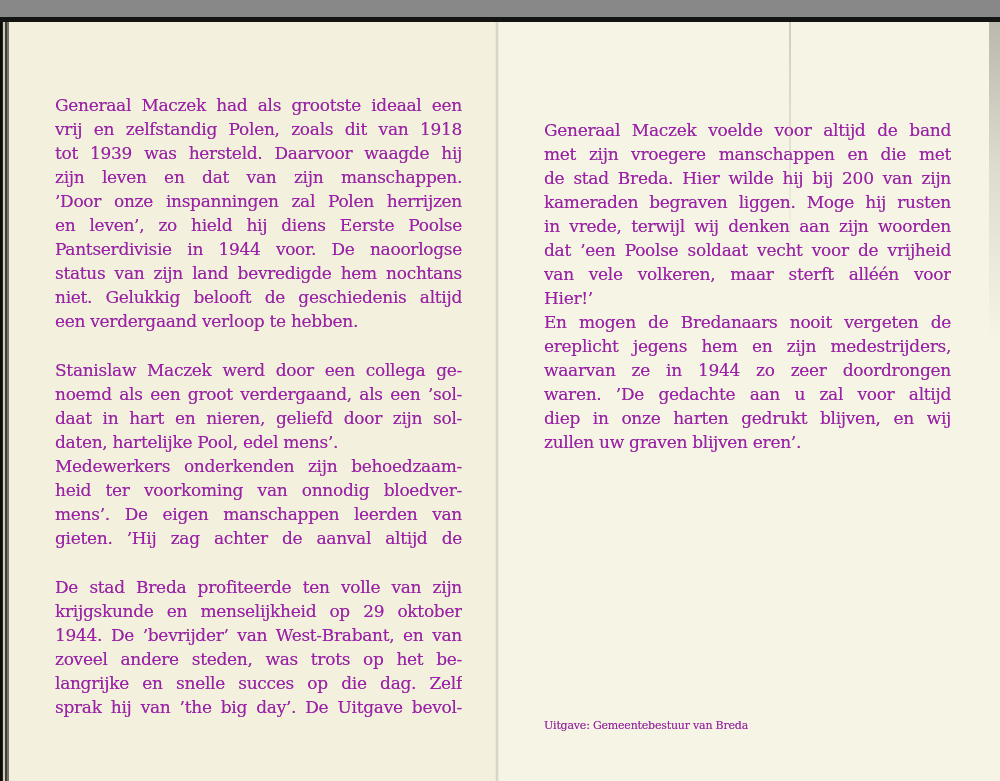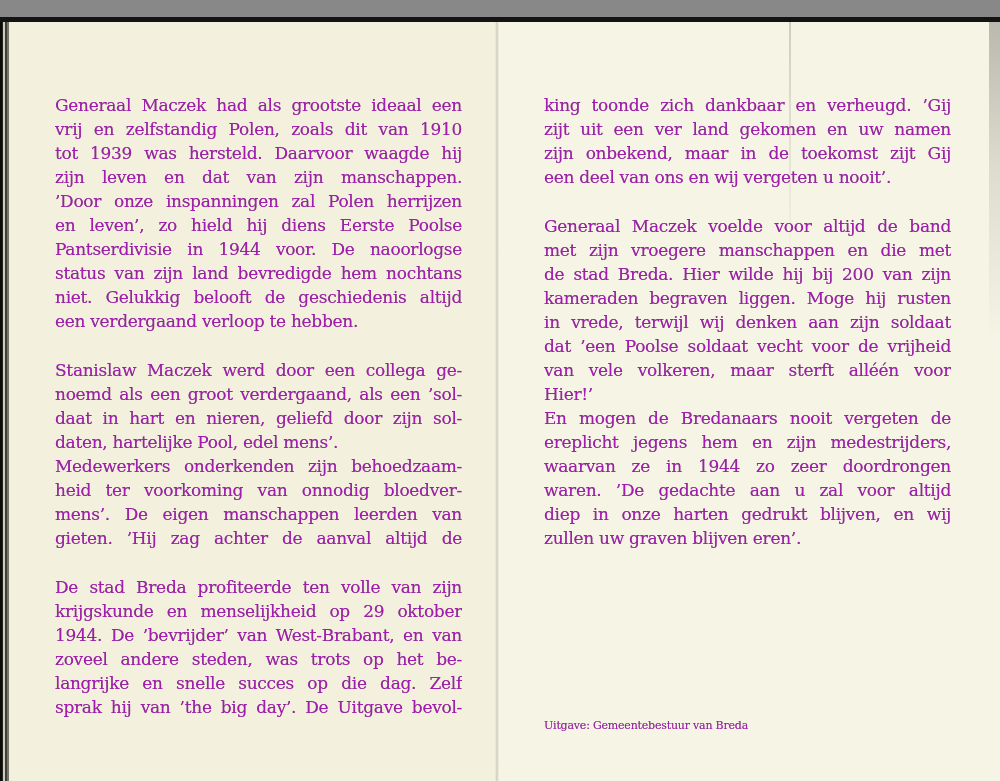--- a/index.html
+++ b/index.html
@@ -57,21 +57,21 @@
 </style>
 </head>
 <body>
 
 <div class="scan">
 
   <div class="page page-left">
     <div class="textblock">
       <div class="para">
           <div class="jline">Generaal Maczek had als grootste ideaal een</div>
-          <div class="jline">vrij en zelfstandig Polen, zoals dit van 1910</div>
+          <div class="jline">vrij en zelfstandig Polen, zoals dit van 1918</div>
           <div class="jline">tot 1939 was hersteld. Daarvoor waagde hij</div>
           <div class="jline">zijn leven en dat van zijn manschappen.</div>
           <div class="jline">’Door onze inspanningen zal Polen herrijzen</div>
           <div class="jline">en leven’, zo hield hij diens Eerste Poolse</div>
           <div class="jline">Pantserdivisie in 1944 voor. De naoorlogse</div>
           <div class="jline">status van zijn land bevredigde hem nochtans</div>
           <div class="jline">niet. Gelukkig belooft de geschiedenis altijd</div>
           <div class="jline lastline">een verdergaand verloop te hebben.</div>
         </div>
       <div class="para gap">
@@ -92,32 +92,26 @@
           <div class="jline">1944. De ’bevrijder’ van West-Brabant, en van</div>
           <div class="jline">zoveel andere steden, was trots op het be-</div>
           <div class="jline">langrijke en snelle succes op die dag. Zelf</div>
           <div class="jline">sprak hij van ’the big day’. De Uitgave bevol-</div>
         </div>
     </div>
   </div>
 
   <div class="page page-right">
     <div class="textblock">
-      <div class="para">
-          <div class="jline">king toonde zich dankbaar en verheugd. ’Gij</div>
-          <div class="jline">zijt uit een ver land gekomen en uw namen</div>
-          <div class="jline">zijn onbekend, maar in de toekomst zijt Gij</div>
-          <div class="jline lastline">een deel van ons en wij vergeten u nooit’.</div>
-        </div>
       <div class="para gap">
           <div class="jline">Generaal Maczek voelde voor altijd de band</div>
           <div class="jline">met zijn vroegere manschappen en die met</div>
           <div class="jline">de stad Breda. Hier wilde hij bij 200 van zijn</div>
           <div class="jline">kameraden begraven liggen. Moge hij rusten</div>
-          <div class="jline">in vrede, terwijl wij denken aan zijn soldaat</div>
+          <div class="jline">in vrede, terwijl wij denken aan zijn woorden</div>
           <div class="jline">dat ’een Poolse soldaat vecht voor de vrijheid</div>
           <div class="jline">van vele volkeren, maar sterft alléén voor</div>
           <div class="jline lastline">Hier!’</div>
         </div>
       <div class="para">
           <div class="jline">En mogen de Bredanaars nooit vergeten de</div>
           <div class="jline">ereplicht jegens hem en zijn medestrijders,</div>
           <div class="jline">waarvan ze in 1944 zo zeer doordrongen</div>
           <div class="jline">waren. ’De gedachte aan u zal voor altijd</div>
           <div class="jline">diep in onze harten gedrukt blijven, en wij</div>

